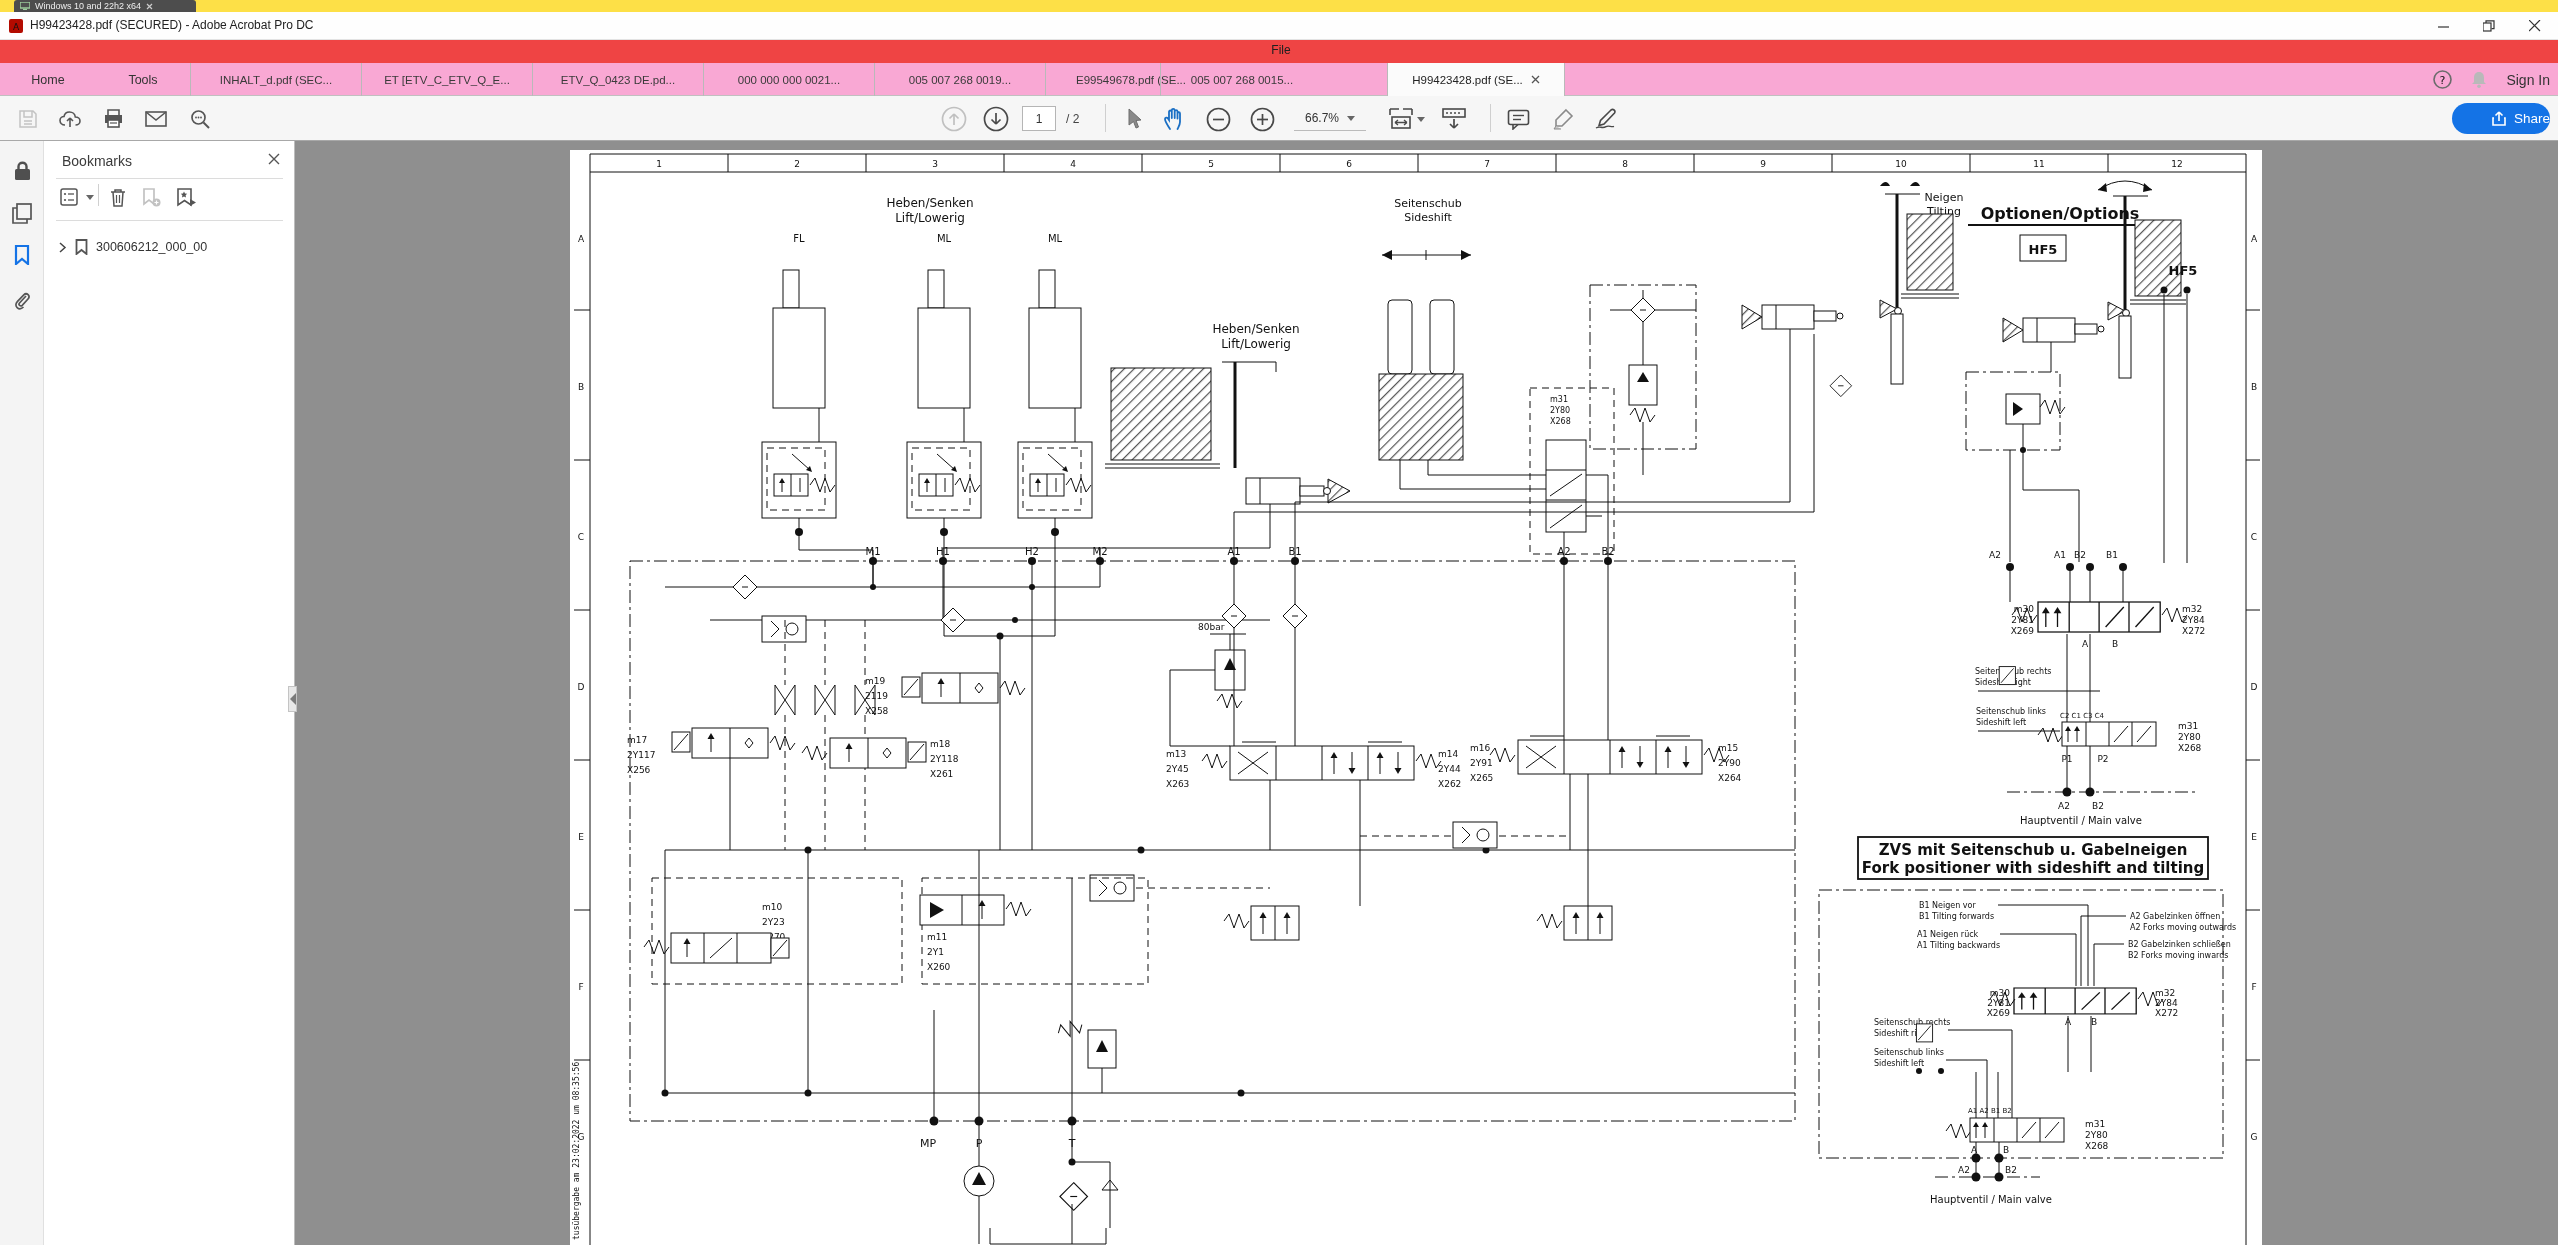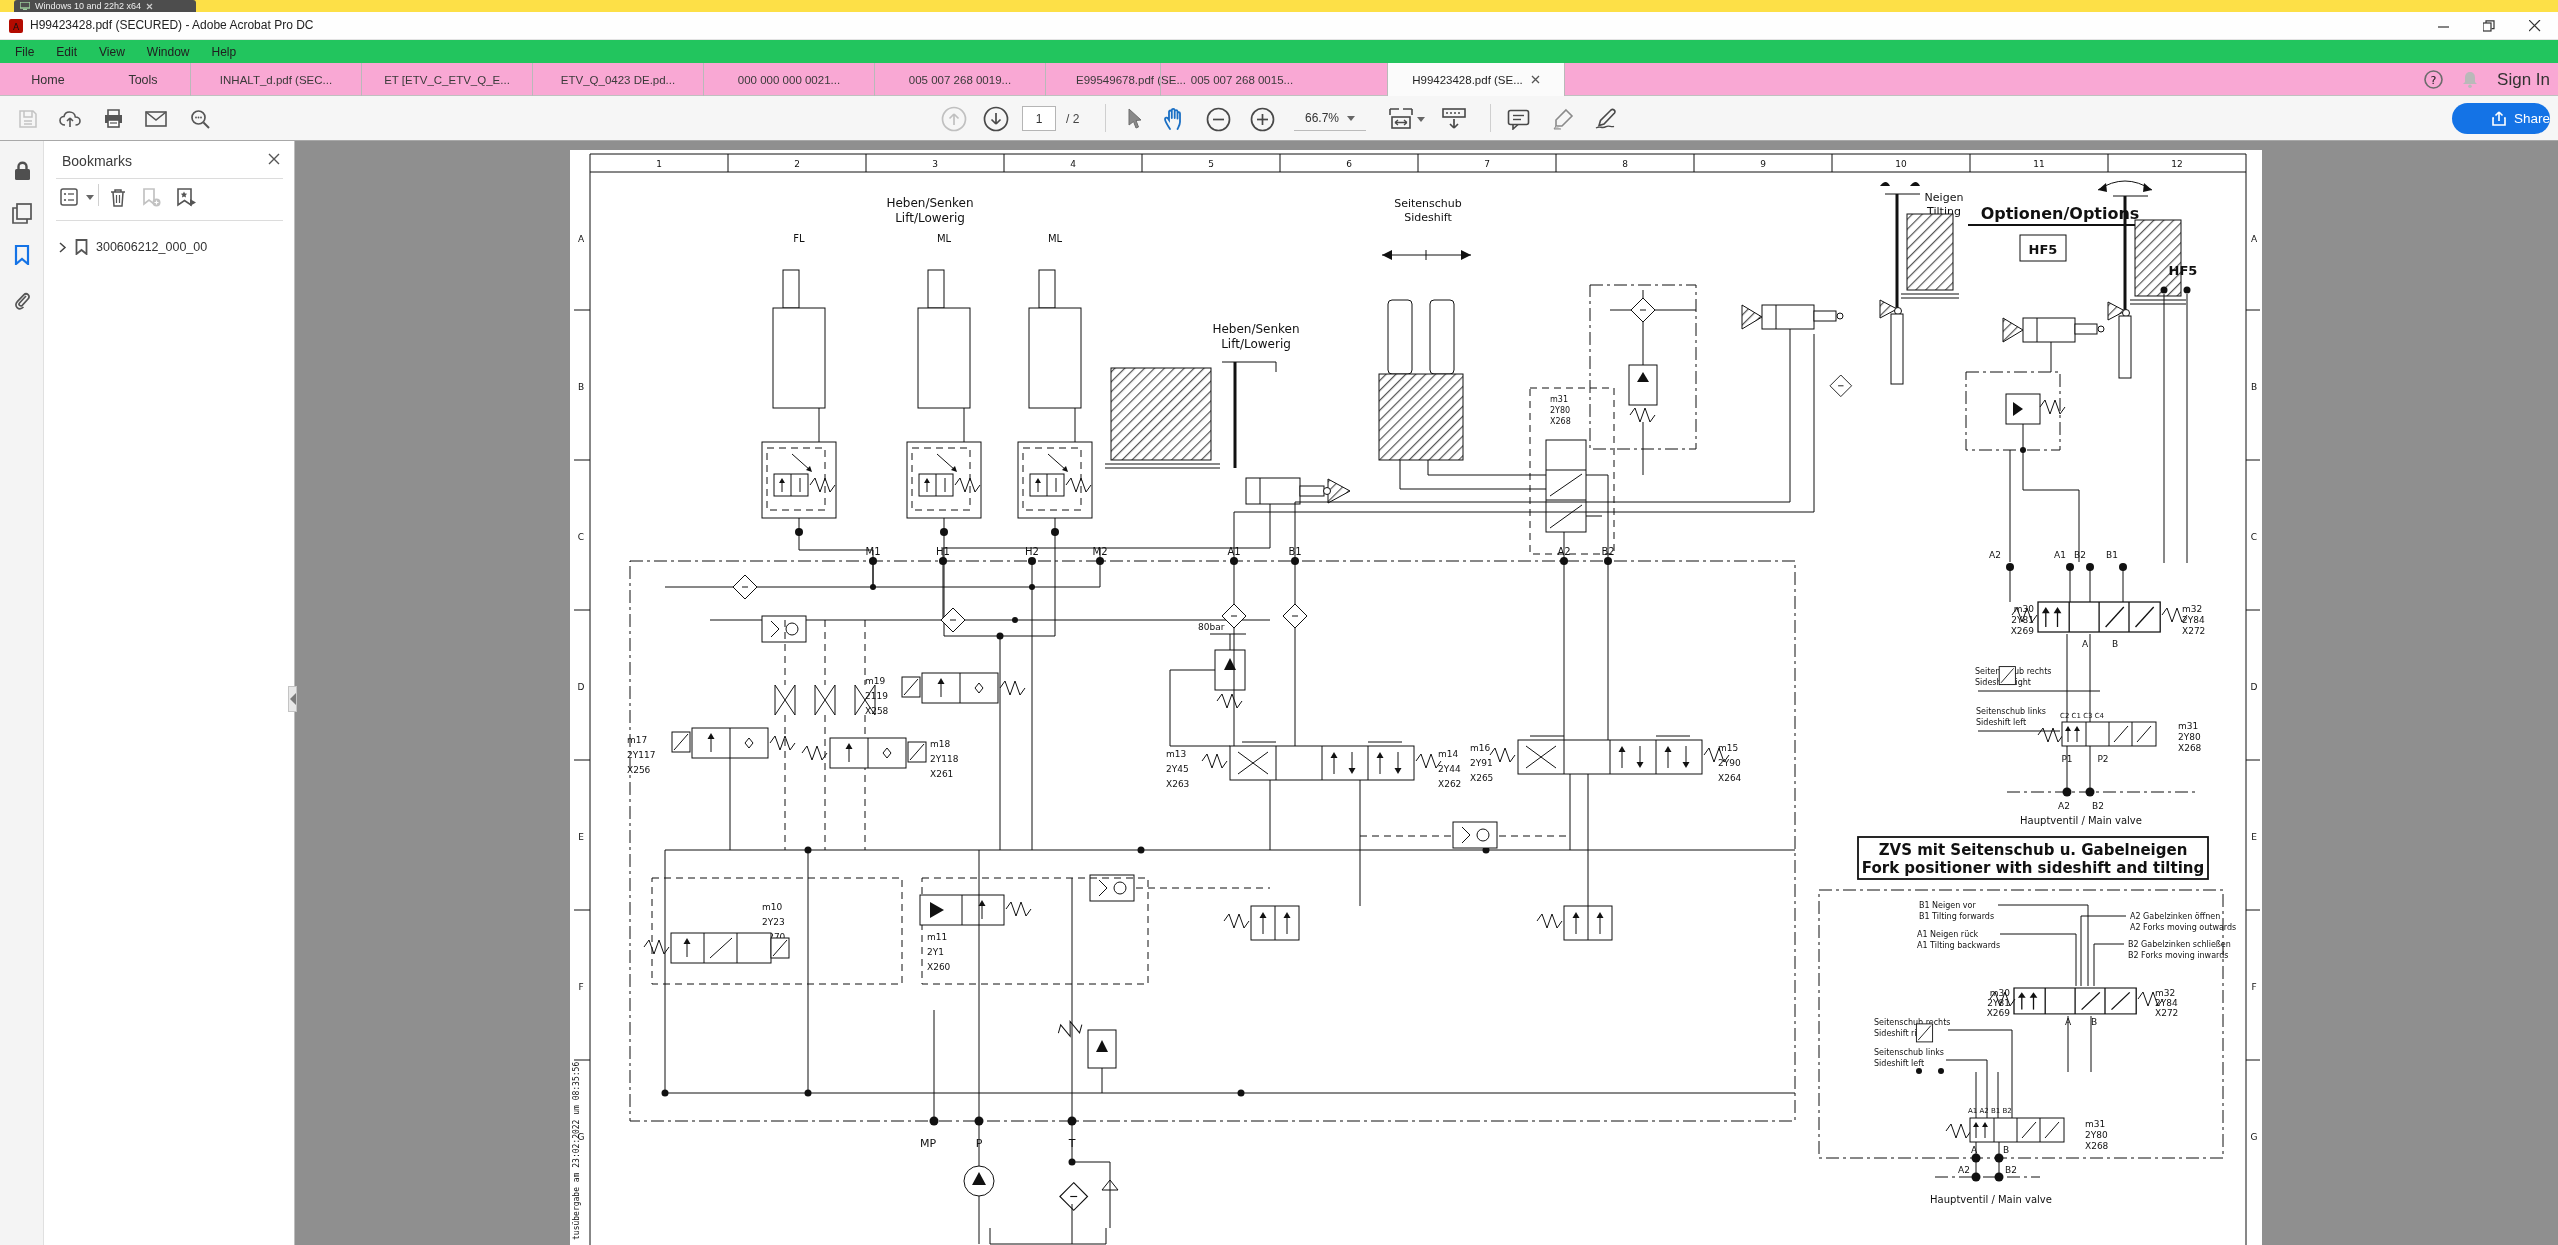--- a/index.html
+++ b/index.html
@@ -12,34 +12,34 @@
   #vmtab { left:14px; top:0; width:182px; height:12px; background:#4d4d4d; color:#eee; font-size:9px;
            display:flex; align-items:center; gap:5px; padding:0 6px; border-radius:3px 3px 0 0; }
   #vmtab svg { flex:none; }
 
   
   #titlebar { left:0; top:12px; width:2558px; height:28px; background:#fefefe; border-bottom:1px solid #e3e3e3; }
   #apptitle { left:30px; top:6px; font-size:12px; color:#222; }
   .winbtn { top:0; width:46px; height:28px; display:flex; align-items:center; justify-content:center; }
 
   
-  #menubar { left:0; top:40px; width:2558px; height:23px; background:#22c55e; display:flex; align-items:center; padding-left:4px; }
+  #menubar { left:0; top:40px; width:2558px; height:23px; background:#ef4444; display:flex; align-items:center; padding-left:4px;flex-direction:column; }
   .menuitem { font-size:12px; color:#202020; padding:3px 11px; }
 
   
   #tabrow { left:0; top:63px; width:2558px; height:33px; background:#f9a8d4; border-bottom:1px solid #c0c0c0; }
   .apptab { top:0; height:33px; display:flex; align-items:center; justify-content:center; font-size:12.5px; color:#333; }
   #tab-home { left:0; width:96px; }
   #tab-tools { left:96px; width:94px; }
   .doctab { top:0; height:33px; border-left:1px solid #b9b9b9; display:flex; align-items:center; justify-content:center;
             font-size:11.5px; color:#3a3a3a; padding:0 10px; }
   .doctab span { max-width:150px; overflow:hidden; white-space:nowrap; }
   .doctab.active { background:#fbfbfb; border-right:1px solid #b9b9b9; color:#222; }
   #signin-cluster { right:8px; top:0; height:33px; display:flex; align-items:center; gap:18px; position:absolute; }
-  #signin { font-size:17px; color:#333; }
+  #signin { font-size:14px; color:#333; }
 
   
   #toolbar { left:0; top:96px; width:2558px; height:45px; background:#f6f6f6; border-bottom:1px solid #a8a8a8; }
   .tbtn { position:absolute; top:8px; width:32px; height:30px; display:flex; align-items:center; justify-content:center; border-radius:3px; }
   .tsep { position:absolute; top:8px; width:1px; height:28px; background:#cfcfcf; }
   #pageinput { position:absolute; left:1022px; top:10px; width:34px; height:25px; border:1px solid #b5b5b5; text-align:center;
                font-size:12px; color:#333; background:#fff; }
   #pagecount { position:absolute; left:1066px; top:16px; font-size:12px; color:#444; }
   #zoomctl { position:absolute; left:1294px; top:10px; width:72px; height:25px; border-bottom:1px solid #bbb;
              display:flex; align-items:center; justify-content:center; gap:8px; font-size:12px; color:#333; }

